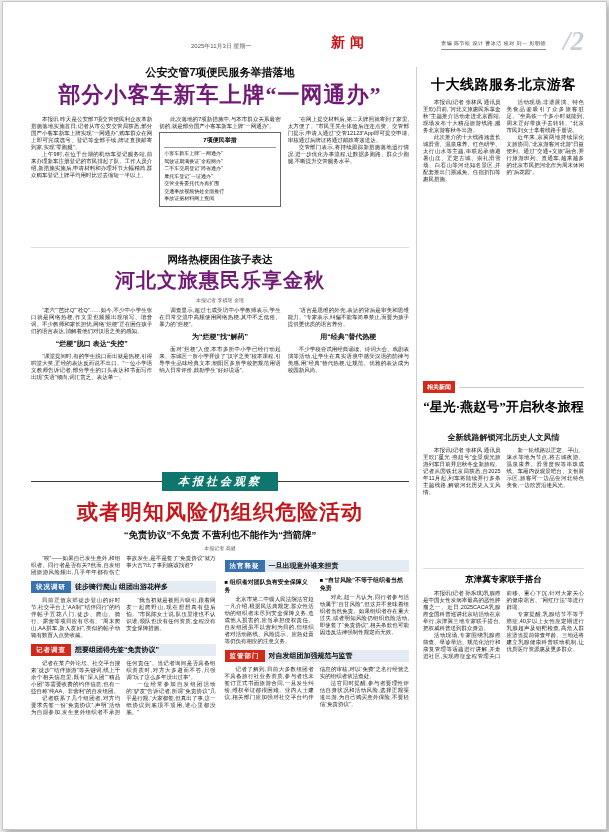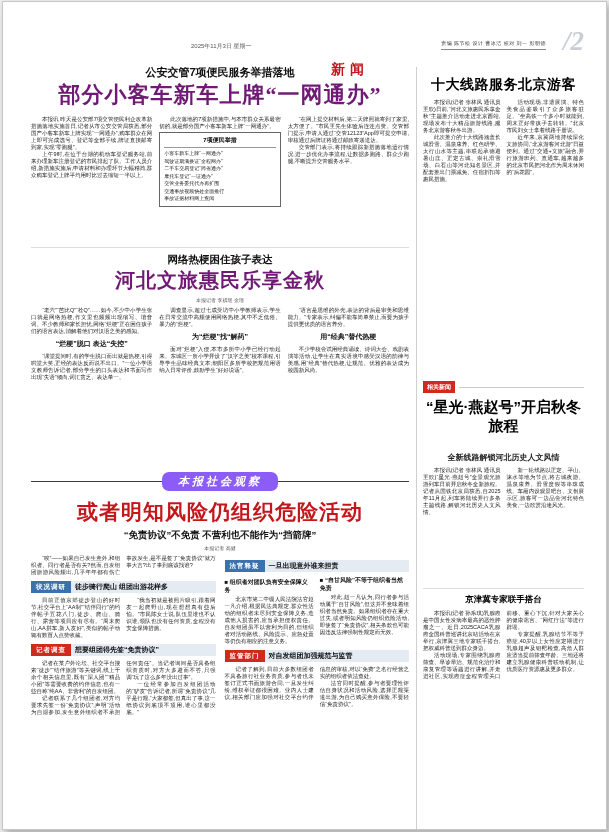--- a/index.html
+++ b/index.html
@@ -5,21 +5,21 @@
   * { margin:0; padding:0; box-sizing:border-box; }
   html,body { width:609px; height:832px; background:#ededee; font-family:"Liberation Sans","DejaVu Sans",sans-serif; }
   .page { position:relative; width:605px; height:829px; margin:1px auto 0; background:#fff;
           border:1px solid #c6c6c6; box-shadow:3px 4px 7px rgba(0,0,0,.28);
           padding:24px 22px 6px 28px; overflow:hidden; }
   
   .hd { position:relative; height:36px; }
   .masthead { position:absolute; left:0; top:2px; font-family:"Liberation Serif","DejaVu Serif",serif;
               font-style:italic; font-weight:bold; font-size:21px; color:#c4171c; letter-spacing:1px; }
   .hd-date { position:absolute; left:160px; top:16px; font-size:6px; color:#555; }
-  .hd-section { position:absolute; left:300px; top:8px; font-size:14px; font-weight:bold; color:#c4171c; letter-spacing:5px;margin-top:27px; }
+  .hd-section { position:absolute; left:300px; top:8px; font-size:14px; font-weight:bold; color:#c4171c; letter-spacing:5px; }
   .hd-credits { position:absolute; right:38px; top:14px; font-size:5px; color:#333;
                 border-bottom:1px solid #8a8a8a; padding-bottom:3px; letter-spacing:.5px; }
   .hd-pagenum { position:absolute; right:0; top:0; font-family:"Liberation Serif","DejaVu Serif",serif;
                 font-style:italic; font-weight:bold; font-size:27px; color:#c9ced6; }
   
   .content { display:flex; margin-top:3px; }
   .colL { width:378px; }
   .vrule { width:1px; background:#cfcfcf; margin:2px 6px 0 7px; }
   .colR { flex:1; min-width:0; }
   .hdiv { border-top:1px solid #ddd; margin:5px 0; }
@@ -37,41 +37,41 @@
                padding-bottom:2px; margin-bottom:2px; }
   .box-line { font-size:5px; line-height:7.5px; color:#222; }
   
   .a2-kicker { font-size:10.5px; }
   .a2-headline { font-size:20px; }
   .a2-body { column-count:3; column-gap:7px; height:158px; overflow:hidden; margin-top:4px; }
   .intertitle { font-size:7px; font-weight:bold; text-align:center; margin:4px 0; color:#111; }
   
   .obs-rule { display:flex; align-items:center; margin-top:7px; }
   .obs-line { flex:1; border-top:1.5px solid #3c3c3c; }
-  .obs-tag { background:#8b5cf6; color:#fff; font-family:"Liberation Serif","DejaVu Serif",serif;
-             font-style:italic; font-weight:bold; font-size:11px; padding:2px 16px; letter-spacing:3px;border-radius:7px; }
+  .obs-tag { background:#0f766e; color:#fff; font-family:"Liberation Serif","DejaVu Serif",serif;
+             font-style:italic; font-weight:bold; font-size:11px; padding:2px 16px; letter-spacing:3px; }
   .obs-head { color:#c4171c; font-family:"Liberation Serif","DejaVu Serif",serif; font-weight:bold;
               font-size:21px; text-align:center; letter-spacing:1px; margin:7px 0 3px; }
   .obs-sub { text-align:center; font-weight:bold; font-size:9.5px; color:#111; }
   .obs-body { display:flex; gap:9px; height:300px; overflow:hidden; margin-top:4px; }
   .obs-half { flex:1; min-width:0; column-count:2; column-gap:6px; }
   .banner { column-span:all; display:flex; align-items:center; background:#e4ebf3; height:12px; margin:5px 0 4px; }
   .lab { color:#fff; font-size:6.5px; font-weight:bold; padding:1.5px 5px; letter-spacing:1px; white-space:nowrap; }
   .lab.blue { background:#3a72ae; } .lab.red { background:#cf2a1b; }
   .bt { font-size:7px; font-weight:bold; padding-left:4px; color:#101010; white-space:nowrap; overflow:hidden; }
   .bullet { font-size:6px; line-height:8px; font-weight:bold; color:#131313; margin:2px 0; }
   
   .r-kicker { font-size:9px; font-weight:bold; text-align:center; }
   .r-head { font-family:"Liberation Serif","DejaVu Serif",serif; font-weight:bold; font-size:14px;
             text-align:center; margin-top:11px; letter-spacing:.5px; }
   .rA-body { column-count:2; column-gap:6px; height:276px; overflow:hidden; margin-top:5px; }
   .tagrow { display:flex; align-items:center; margin:6px 0 5px; }
   .rtag { background:#cf2a1b; color:#fff; font-size:6px; font-weight:bold; padding:1.5px 4px; }
   .tagline { flex:1; border-top:1px solid #ccc; margin-left:4px; }
-  .rB-title { font-family:Liberation Sans, sans-serif; font-weight:bold; font-size:15px; text-align:center; }
+  .rB-title { font-family:Liberation Serif, serif; font-weight:bold; font-size:13px; text-align:center; }
   .rB-sub { font-size:8px; font-weight:bold; text-align:center; margin-top:16px; color:#222; }
   .rB-body { column-count:2; column-gap:6px; height:116px; overflow:hidden; margin-top:4px; }
   .rC-kicker { font-size:8.5px; font-weight:bold; text-align:center; }
   .rC-head { font-family:"Liberation Serif","DejaVu Serif",serif; font-weight:bold; font-size:11.5px; text-align:center; margin-top:2px; }
   .rC-body { column-count:2; column-gap:6px; height:238px; overflow:hidden; margin-top:4px; }
 </style>
 </head>
 <body>
 
 <div class="page">

